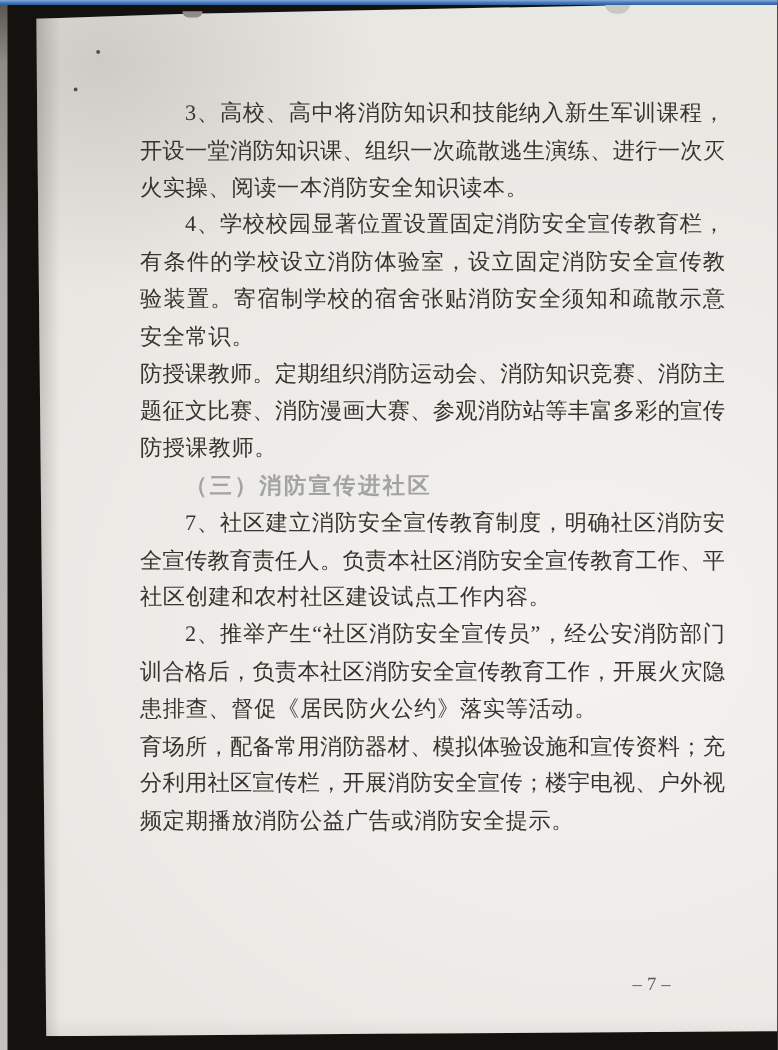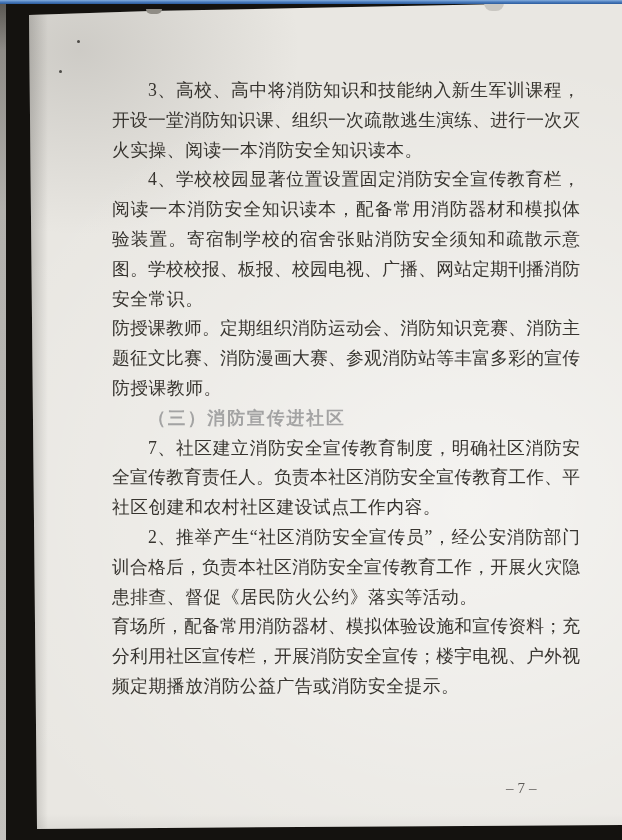--- a/index.html
+++ b/index.html
@@ -63,23 +63,22 @@
   <div class="notch notch-a"></div>
   <div class="notch notch-b"></div>
   <div class="speck speck-a"></div>
   <div class="speck speck-b"></div>
 
   <div class="textlayer" id="text-layer">
       <div class="line indent fill">3、高校、高中将消防知识和技能纳入新生军训课程，</div>
       <div class="line fill">开设一堂消防知识课、组织一次疏散逃生演练、进行一次灭</div>
       <div class="line">火实操、阅读一本消防安全知识读本。</div>
       <div class="line indent fill">4、学校校园显著位置设置固定消防安全宣传教育栏，</div>
-      <div class="line fill">阅读一本消防安全知识读本，配备常用消防器材和模拟体</div>
+      <div class="line fill">有条件的学校设立消防体验室，设立固定消防安全宣传教</div>
       <div class="line fill">验装置。寄宿制学校的宿舍张贴消防安全须知和疏散示意</div>
-      <div class="line fill">图。学校校报、板报、校园电视、广播、网站定期刊播消防</div>
       <div class="line">安全常识。</div>
       <div class="line fill">防授课教师。定期组织消防运动会、消防知识竞赛、消防主</div>
       <div class="line fill">题征文比赛、消防漫画大赛、参观消防站等丰富多彩的宣传</div>
       <div class="line">防授课教师。</div>
       <div class="line indent bold">（三）消防宣传进社区</div>
       <div class="line indent fill">7、社区建立消防安全宣传教育制度，明确社区消防安</div>
       <div class="line fill">全宣传教育责任人。负责本社区消防安全宣传教育工作、平安</div>
       <div class="line">社区创建和农村社区建设试点工作内容。</div>
       <div class="line indent fill">2、推举产生“社区消防安全宣传员”，经公安消防部门培</div>
       <div class="line fill">训合格后，负责本社区消防安全宣传教育工作，开展火灾隐</div>

